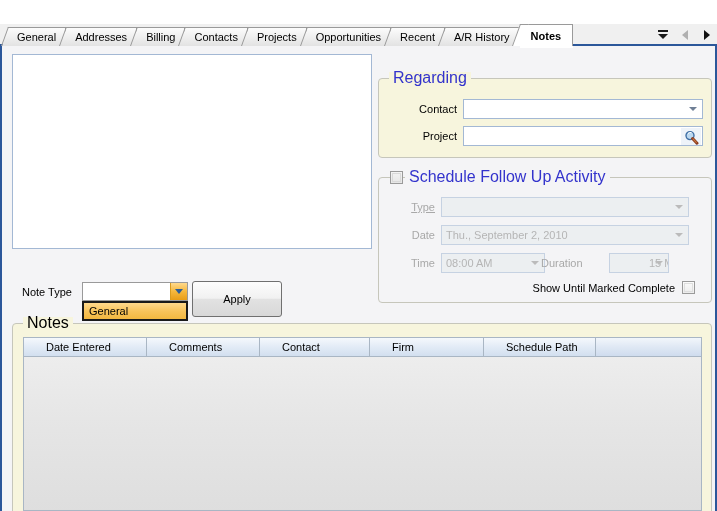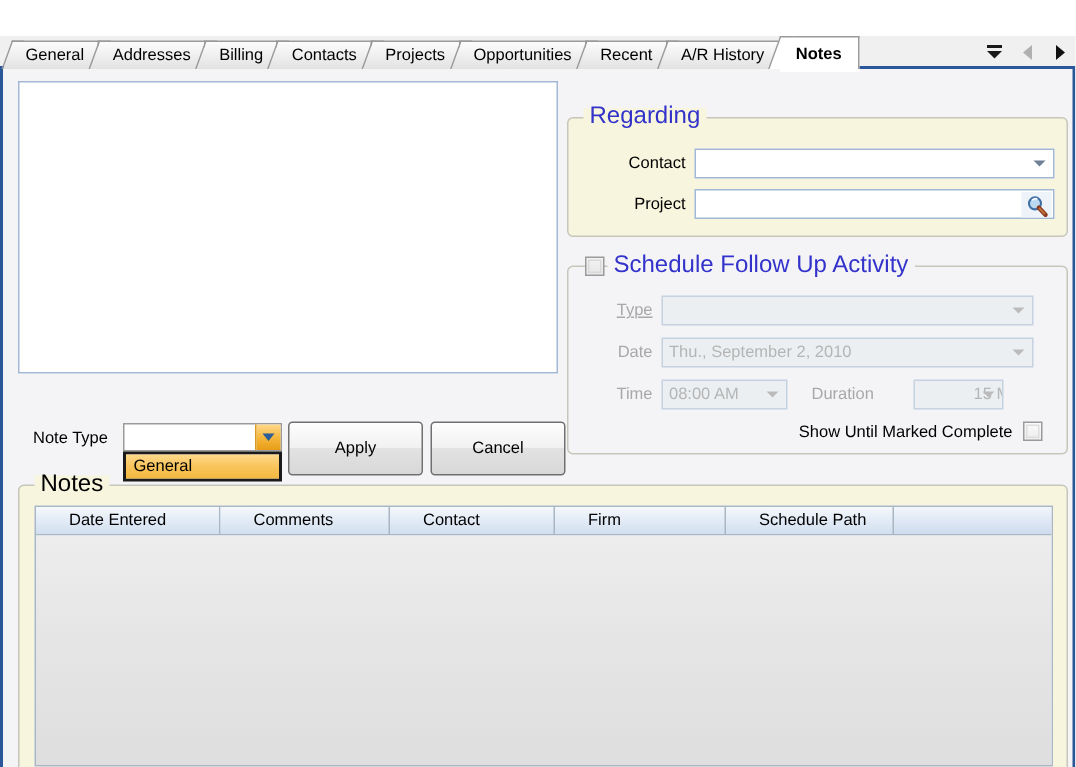--- a/index.html
+++ b/index.html
@@ -494,21 +494,21 @@
         <span class="combo-arrow disabled"></span>
       </div>
 
       <div class="fld-label disabled" style="left:4px; top:47px; width:52px;">Date</div>
       <div class="fld-box disabled" style="left:62px; top:47px; width:248px; height:20px;">
         <span>Thu., September 2, 2010</span>
         <span class="combo-arrow disabled"></span>
       </div>
 
       <div class="fld-label disabled" style="left:4px; top:75px; width:52px;">Time</div>
-      <div class="fld-box disabled" style="left:62px; top:75px; width:84px; height:20px;">
+      <div class="fld-box disabled" style="left:62px; top:75px; width:104px; height:20px;">
         <span>08:00 AM</span>
         <span class="combo-arrow disabled"></span>
       </div>
 
       <div class="fld-label disabled" style="left:162px; top:75px; width:62px; text-align:left;">Duration</div>
       <div class="fld-box disabled" style="left:230px; top:75px; width:60px; height:20px;padding-left:39px;">
         <span>15 Minutes</span>
         <span class="combo-arrow disabled"></span>
       </div>
 
@@ -523,21 +523,20 @@
       <span id="notetype-combo-btn">
         <span class="tri"></span>
       </span>
     </div>
 
     <div id="notetype-list">
         <div class="dd-item selected">General</div>
       </div>
 
     <div class="btn" id="btn-apply">Apply</div>
-    <div class="btn" id="btn-cancel">Cancel</div>
 
     <div class="groupbox" id="grp-notes">
       <div class="gb-title">Notes</div>
 
       <div id="grid">
         <div id="grid-head">
             <div class="gh-cell" style="width: 123px; flex: 0 0 123px;">Date Entered</div>
             <div class="gh-cell" style="width: 113px; flex: 0 0 113px;">Comments</div>
             <div class="gh-cell" style="width: 110px; flex: 0 0 110px;">Contact</div>
             <div class="gh-cell" style="width: 114px; flex: 0 0 114px;">Firm</div>

